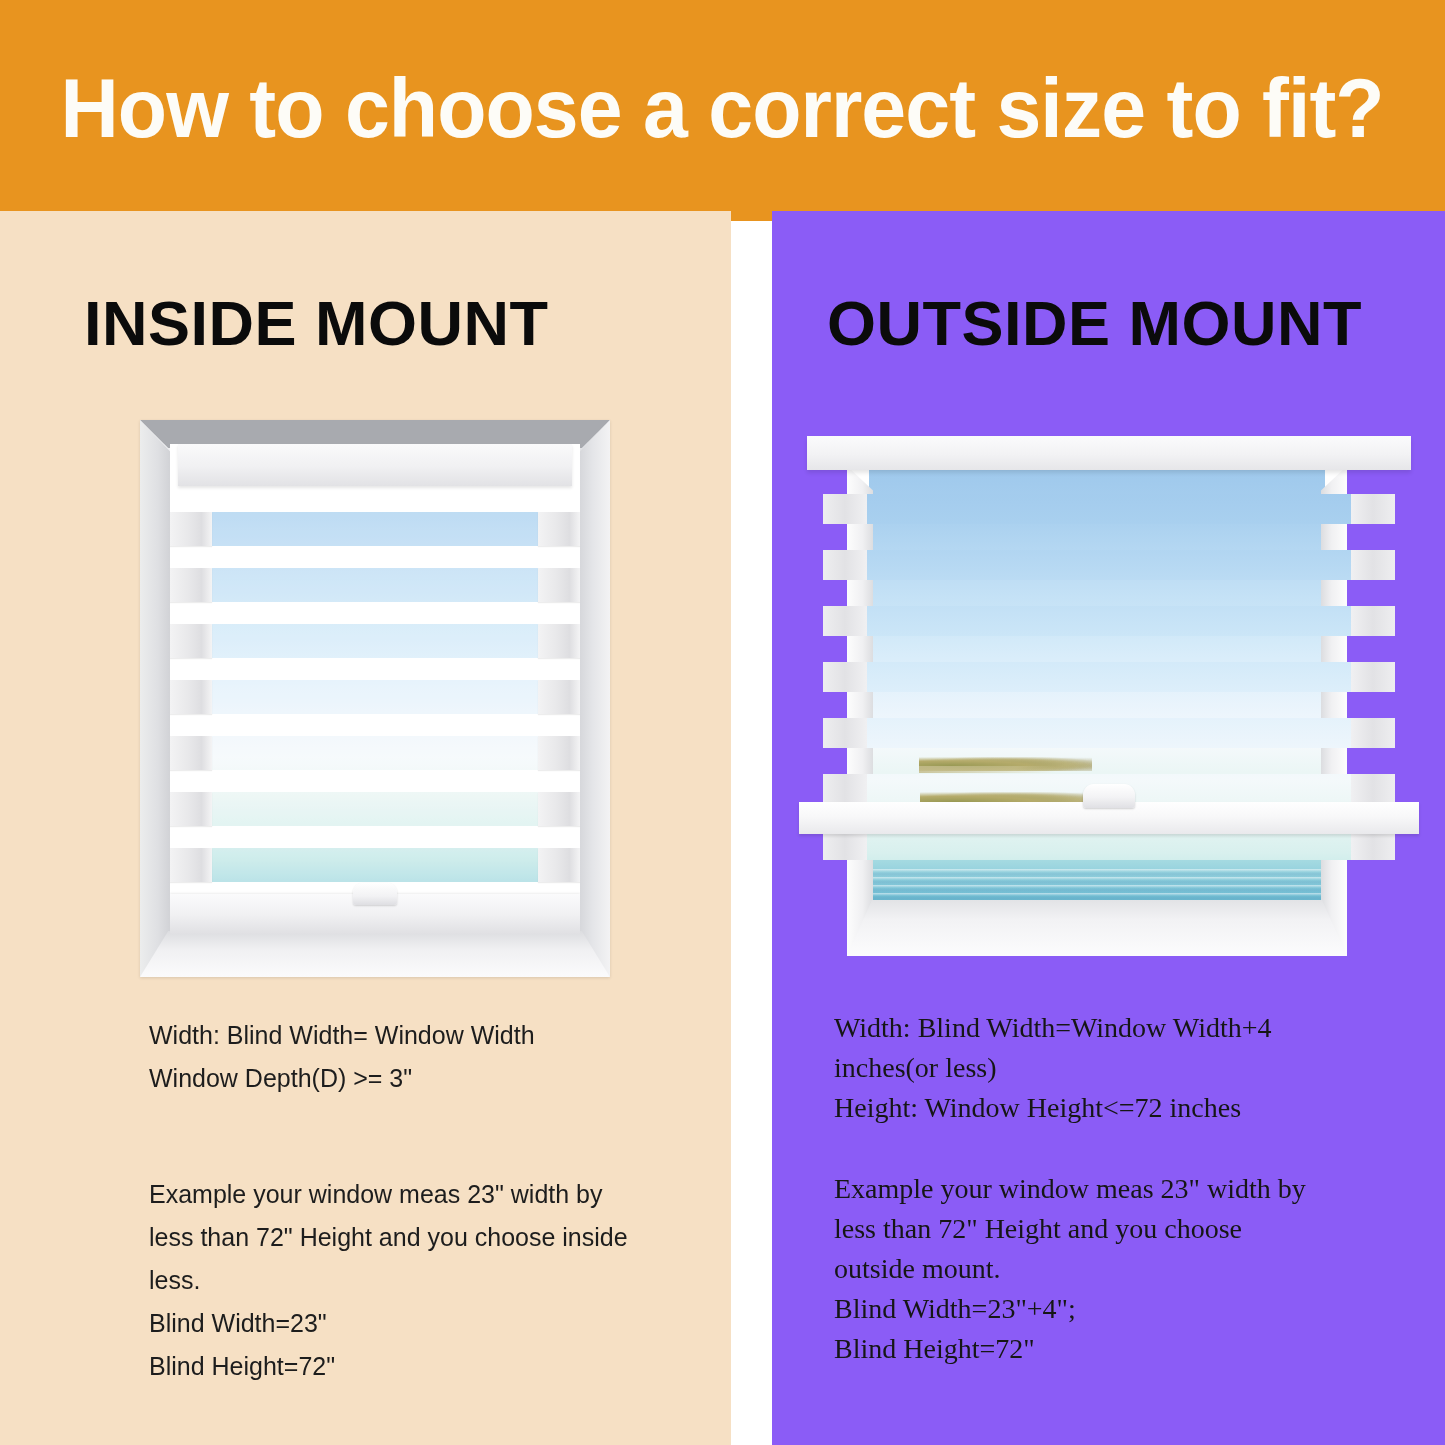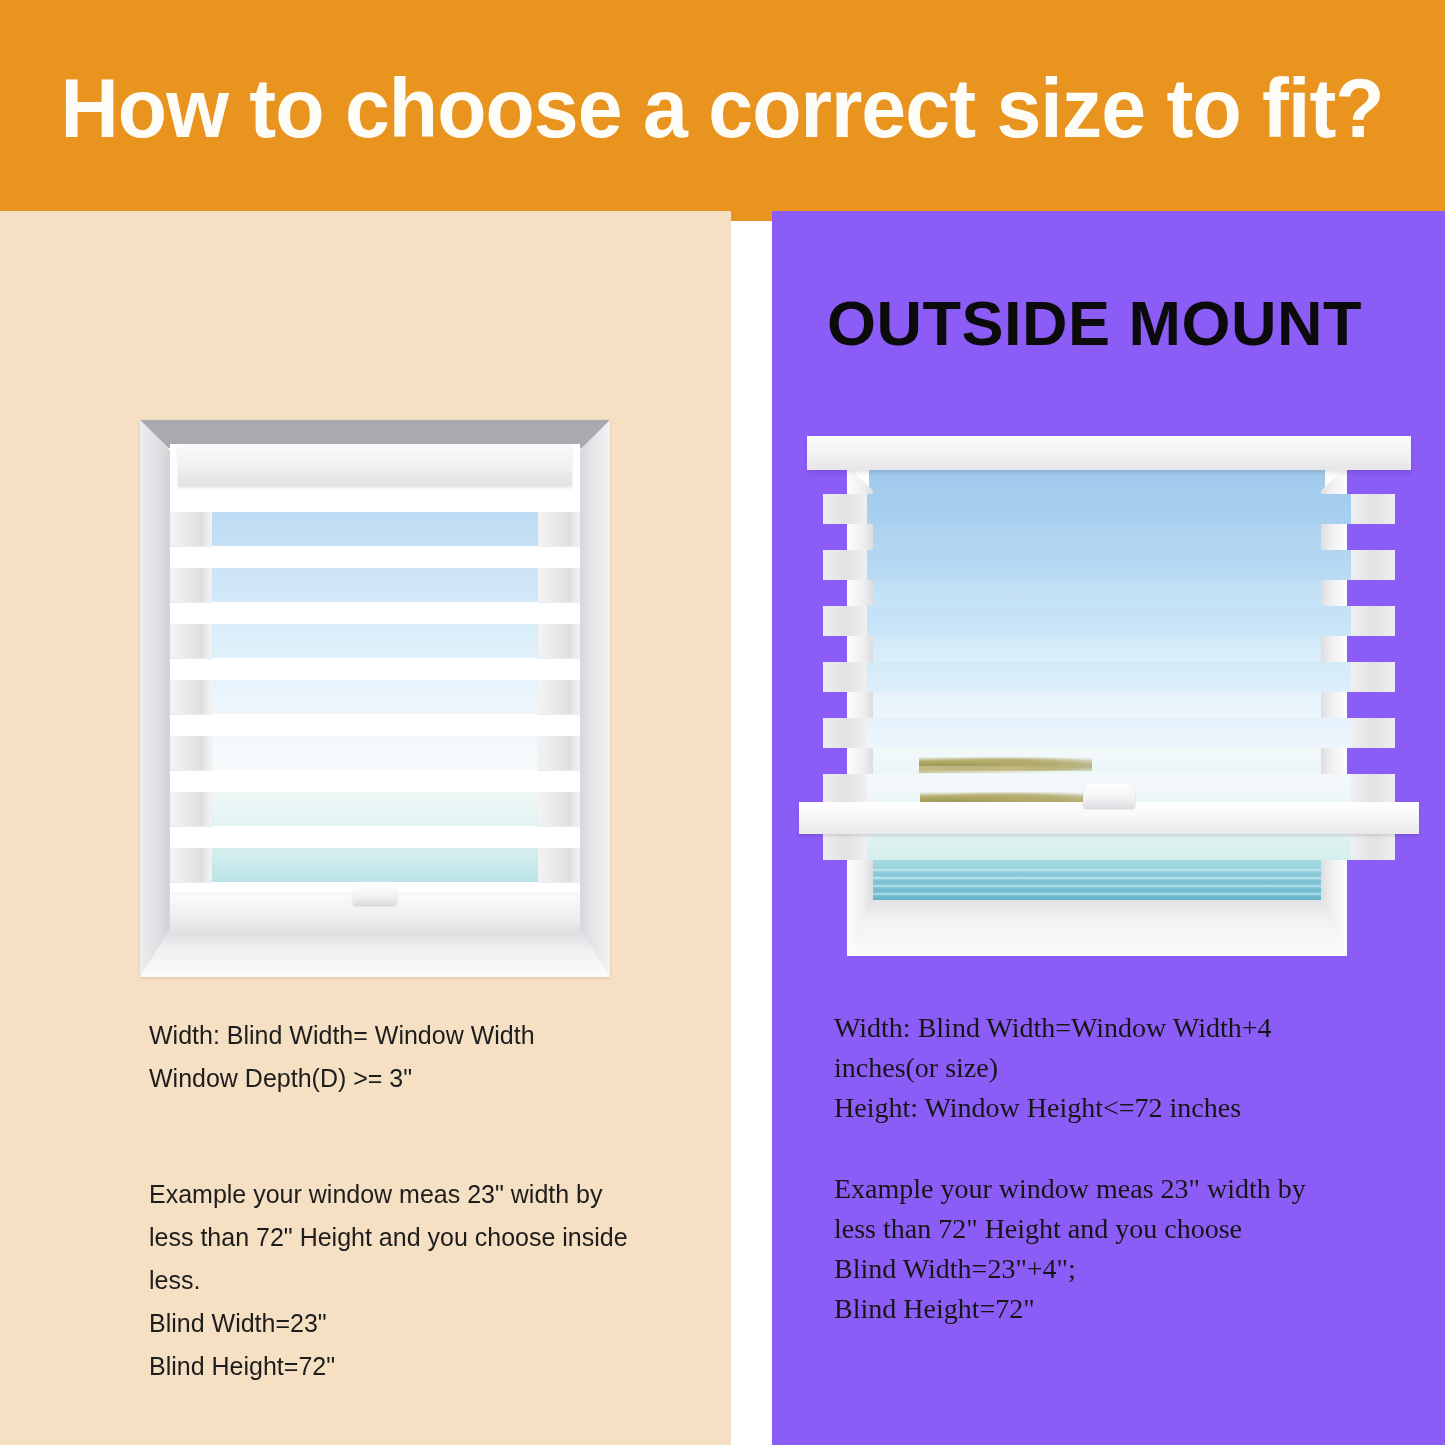--- a/index.html
+++ b/index.html
@@ -400,20 +400,21 @@
 <div id="page">
 
   <div id="header-banner">
     <div id="header-title">How to choose a correct size to fit?</div>
   </div>
 
   <div id="body-area">
 
     <div class="panel" id="panel-inside">
 
+      <div class="panel-heading" id="heading-inside">INSIDE MOUNT</div>
 
       <div id="inside-illustration">
         <div id="im-casing"></div>
         <div id="im-depth-top"></div>
         <div id="im-depth-left"></div>
         <div id="im-depth-right"></div>
         <div id="im-depth-bottom"></div>
 
         <div id="im-opening">
 
@@ -573,26 +574,27 @@
         </div>
 
         <div id="om-headrail"></div>
         <div id="om-bottomrail">
           <div id="om-handle"></div>
         </div>
       </div>
 
       <div class="text-block" id="outside-specs">
         <div class="text-line">Width: Blind Width=Window Width+4</div>
-        <div class="text-line">inches(or size)</div>
+        <div class="text-line">inches(or less)</div>
         <div class="text-line">Height: Window Height&lt;=72 inches</div>
       </div>
 
       <div class="text-block" id="outside-example">
         <div class="text-line">Example your window meas 23" width by</div>
         <div class="text-line">less than 72" Height and you choose</div>
+        <div class="text-line">outside mount.</div>
         <div class="text-line">Blind Width=23"+4";</div>
         <div class="text-line">Blind Height=72"</div>
       </div>
     </div>
 
   </div>
 </div>
 
 </body></html>

